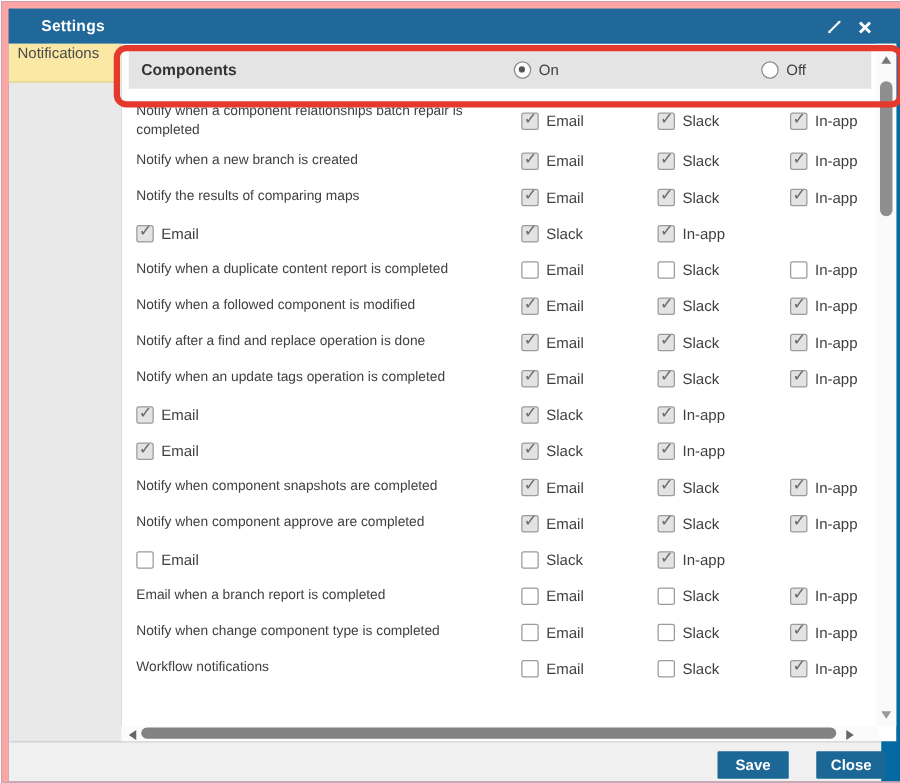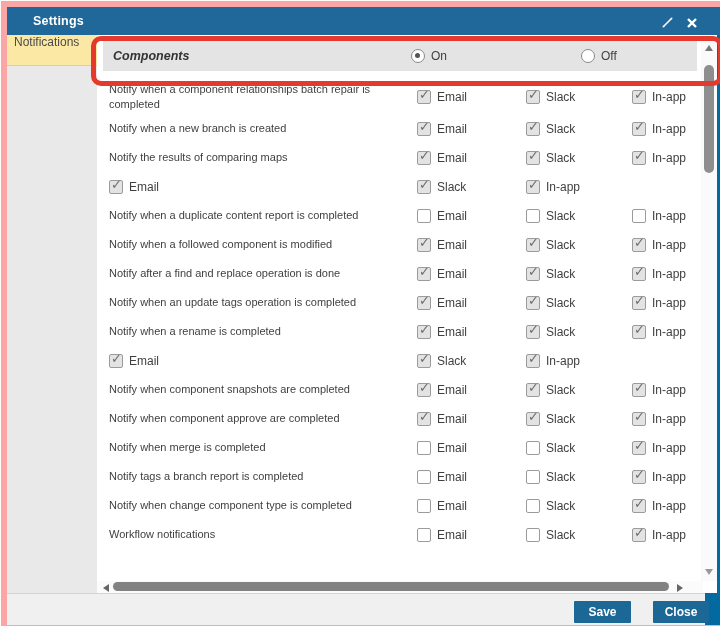--- a/index.html
+++ b/index.html
@@ -33,24 +33,24 @@
     border-bottom:1px solid #e2cf8e;cursor:pointer;
   }
   .content{
     position:absolute;left:90px;top:28px;width:620px;height:558px;background:#ffffff;
   }
   
   .comp-row{
     position:absolute;left:6px;top:5px;width:594px;height:31px;background:#E4E4E4;
     display:flex;align-items:center;
   }
-  .comp-row .comp-label{font-size:12.5px;font-weight:bold;color:#333;padding-left:10px;font-style:italic;}
+  .comp-row .comp-label{font-size:12.5px;font-weight:bold;color:#333;padding-left:10px;}
   .opt{position:absolute;display:flex;align-items:center;font-size:12px;color:#3f3f3f;cursor:pointer;}
   .opt-on{left:308px;}
-  .opt-off{left:478px;}
+  .opt-off{left:506px;}
   .radio{
     width:12px;height:12px;border:1px solid #8a8a8a;border-radius:50%;
     background:#fff;display:inline-block;position:relative;margin-right:6px;flex:none;
   }
   .radio.selected::after{
     content:"";position:absolute;left:3px;top:3px;width:5px;height:5px;background:#555;border-radius:50%;
   }
   
   .rows{position:absolute;left:0;top:45px;width:606px;}
   .nrow{
@@ -259,21 +259,20 @@
           <div class="cell">
             <span class="cb checked"></span>
             <span>Slack</span>
           </div>
           <div class="cell">
             <span class="cb checked"></span>
             <span>In-app</span>
           </div>
         </div>
         <div class="nrow">
-    <div class="nrow-label">Notify when a rename is completed</div>
   <div class="cell">
             <span class="cb checked"></span>
             <span>Email</span>
           </div>
           <div class="cell">
             <span class="cb checked"></span>
             <span>Slack</span>
           </div>
           <div class="cell">
             <span class="cb checked"></span>
@@ -318,36 +317,35 @@
           <div class="cell">
             <span class="cb checked"></span>
             <span>Slack</span>
           </div>
           <div class="cell">
             <span class="cb checked"></span>
             <span>In-app</span>
           </div>
         </div>
         <div class="nrow">
-    <div class="nrow-label">Notify when merge is completed</div>
-  <div class="cell">
-            <span class="cb"></span>
-            <span>Email</span>
-          </div>
-          <div class="cell">
-            <span class="cb"></span>
-            <span>Slack</span>
-          </div>
-          <div class="cell">
-            <span class="cb checked"></span>
-            <span>In-app</span>
-          </div>
-        </div>
-        <div class="nrow">
-    <div class="nrow-label">Notify tags a branch report is completed</div>
+  <div class="cell">
+            <span class="cb"></span>
+            <span>Email</span>
+          </div>
+          <div class="cell">
+            <span class="cb"></span>
+            <span>Slack</span>
+          </div>
+          <div class="cell">
+            <span class="cb checked"></span>
+            <span>In-app</span>
+          </div>
+        </div>
+        <div class="nrow">
+    <div class="nrow-label">Email when a branch report is completed</div>
   <div class="cell">
             <span class="cb"></span>
             <span>Email</span>
           </div>
           <div class="cell">
             <span class="cb"></span>
             <span>Slack</span>
           </div>
           <div class="cell">
             <span class="cb checked"></span>

